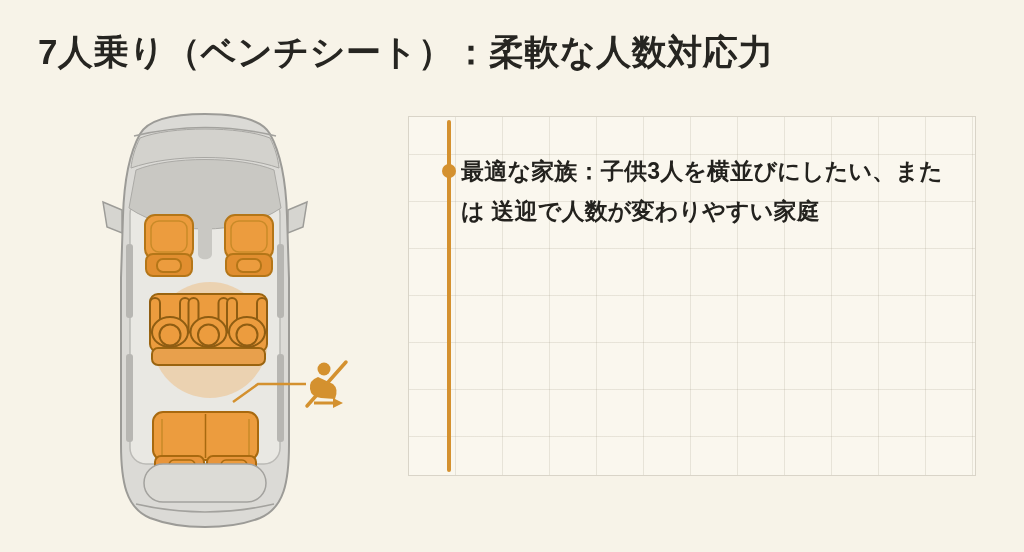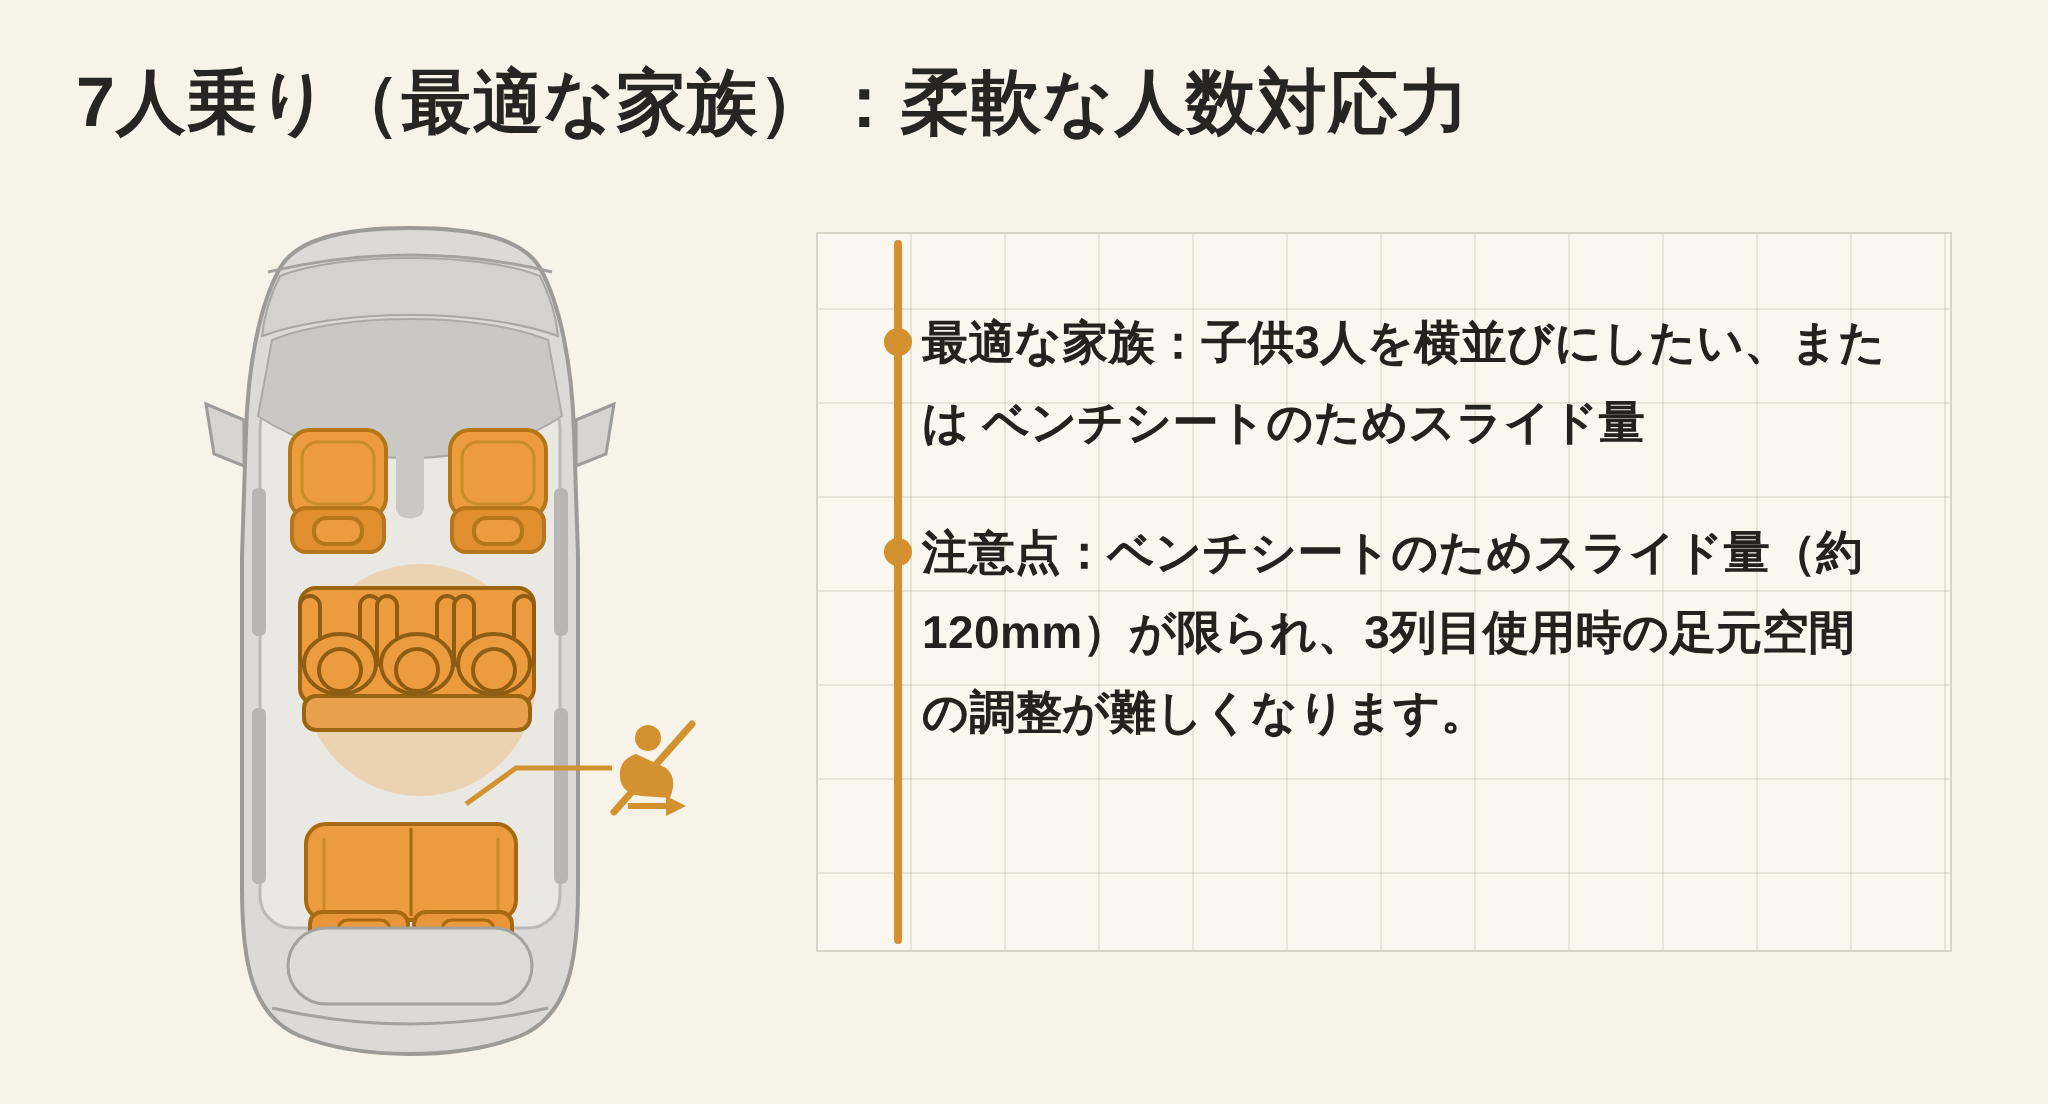--- a/index.html
+++ b/index.html
@@ -44,21 +44,21 @@
   .bullet-dot{
     position:absolute;left:-19px;top:13px;width:14px;height:14px;
     border-radius:50%;background:#d4912f;
   }
 </style>
 </head>
 <body>
 
 <div class="page">
 
-  <h1 class="title">7人乗り（最適な家族）：柔軟な人数対応力</h1>
+  <h1 class="title">7人乗り（ベンチシート）：柔軟な人数対応力</h1>
 
   <div class="diagram-wrap">
     <svg viewBox="0 0 260 424" xmlns="http://www.w3.org/2000/svg">
 
       <path d="M 105,6 C 70,6 48,12 40,26 C 30,44 24,74 23,108 L 21,170 L 21,336
            C 21,374 26,400 50,410 C 68,417 88,419 105,419
            C 122,419 142,417 160,410 C 184,400 189,374 189,336
            L 189,170 L 187,108 C 186,74 180,44 170,26 C 162,12 140,6 105,6 Z" fill="#dbdad6" stroke="#9c9b97" stroke-width="2"></path>
       <path d="M 34,28 Q 105,11 176,28" fill="none" stroke="#a3a29e" stroke-width="1.5"></path>
 
@@ -140,22 +140,18 @@
         <line x1="207" y1="298" x2="246" y2="254" stroke="#d4912f" stroke-width="3.5" stroke-linecap="round"></line>
       </g>
     </svg>
   </div>
 
   <div class="info-panel">
     <div class="accent-line"></div>
     <div class="panel-list">
       <div class="panel-item">
         <span class="bullet-dot"></span>
-        <span>最適な家族：子供3人を横並びにしたい、または ベンチシートのためスライド量</span>
-      </div>
-      <div class="panel-item">
-        <span class="bullet-dot"></span>
-        <span>注意点：ベンチシートのためスライド量（約120mm）が限られ、3列目使用時の足元空間の調整が難しくなります。</span>
+        <span>最適な家族：子供3人を横並びにしたい、または 送迎で人数が変わりやすい家庭</span>
       </div>
     </div>
   </div>
 
 </div>
 
 </body></html>

